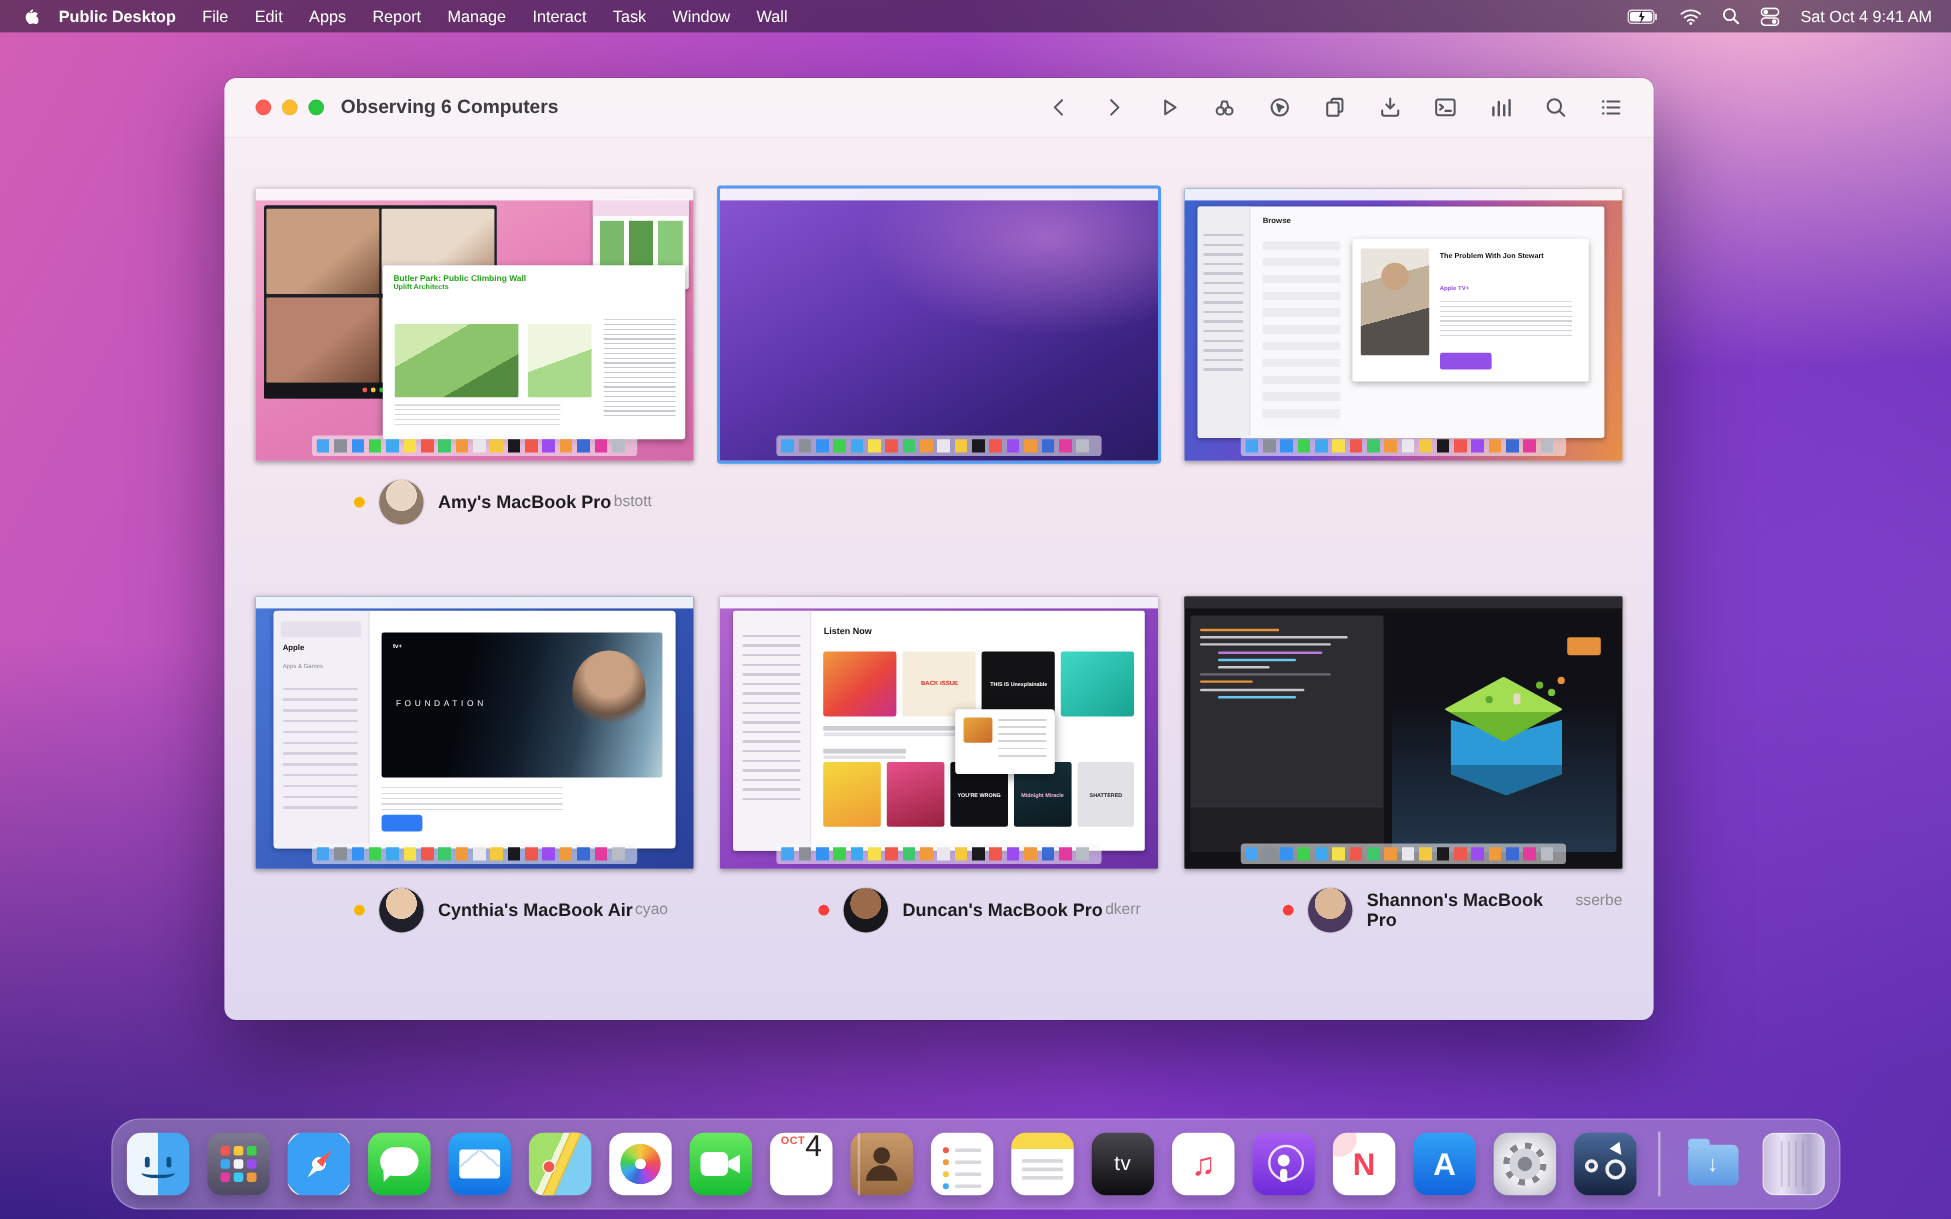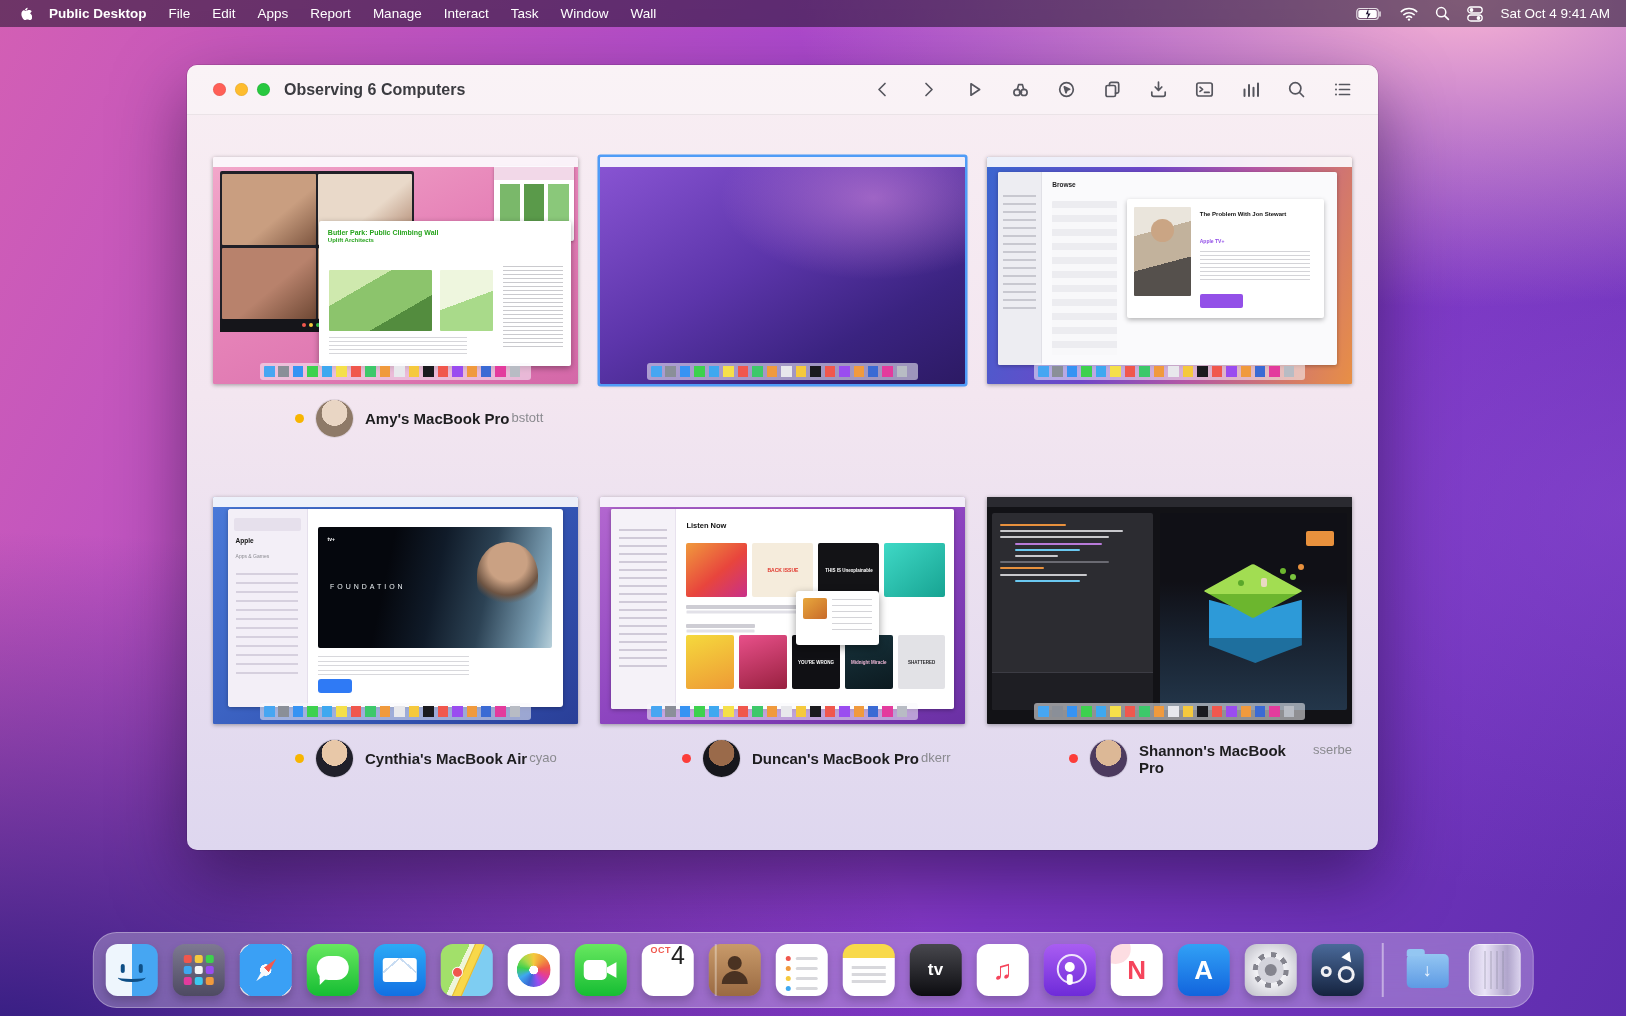--- a/index.html
+++ b/index.html
@@ -191,21 +191,21 @@
 .ic-contacts{background:linear-gradient(180deg,#c89a6a,#9a6a42)}
 .ic-contacts::after{content:"";position:absolute;left:6px;top:0;bottom:0;width:2px;background:rgba(255,255,255,.35)}
 .ic-contacts i{left:50%;top:12px;width:14px;height:14px;margin-left:-7px;border-radius:50%;background:#4a3222}
 .ic-contacts i::after{content:"";position:absolute;left:-6px;top:15px;width:26px;height:13px;border-radius:13px 13px 0 0;background:#4a3222}
 .ic-reminders{background:#fff}
 .ic-reminders i{left:10px;top:12px;width:5px;height:5px;border-radius:50%;background:#f0574d;box-shadow:0 10px 0 #f09a3d,0 20px 0 #f5c93d,0 30px 0 #3ea8f0}
 .ic-reminders i::after{content:"";position:absolute;left:10px;top:1px;width:22px;height:3px;border-radius:2px;background:#d8d8dc;box-shadow:0 10px 0 #d8d8dc,0 20px 0 #d8d8dc,0 30px 0 #d8d8dc}
 .ic-notes{background:linear-gradient(180deg,#f8d94a 0 26%,#fff 26%)}
 .ic-notes i{left:9px;right:9px;top:22px;height:2.5px;background:#d8d8dc;box-shadow:0 7px 0 #d8d8dc,0 14px 0 #d8d8dc}
 .ic-tv{background:linear-gradient(180deg,#48484e,#0c0c10);display:flex;align-items:center;justify-content:center}
-.tv-label{color:#fff;font-size:17px;font-weight:bold;letter-spacing:.5px}
+.tv-label{color:#fff;font-size:17px;font-weight:normal;letter-spacing:.5px}
 .ic-music{background:#fff;display:flex;align-items:center;justify-content:center}
 .ic-music i::before{content:"♫";font-size:27px;color:#f5455c;line-height:1}
 .ic-music i{position:static}
 .ic-podcasts{background:linear-gradient(180deg,#a95df2,#6e2bd9)}
 .ic-podcasts i{left:50%;top:50%;width:10px;height:10px;margin:-8px 0 0 -5px;border-radius:50%;background:#fff}
 .ic-podcasts i::before{content:"";position:absolute;left:-8px;top:-8px;width:26px;height:26px;border:2.5px solid rgba(255,255,255,.85);border-radius:50%}
 .ic-podcasts i::after{content:"";position:absolute;left:2px;top:12px;width:6px;height:11px;border-radius:3px;background:#fff}
 .ic-news{background:#fff;display:flex;align-items:center;justify-content:center;overflow:hidden}
 .ic-news::before{content:"";position:absolute;left:-10px;top:-10px;width:30px;height:30px;border-radius:50%;background:rgba(245,69,92,.18)}
 .news-letter{font-size:26px;font-weight:bold;color:#f5455c}

